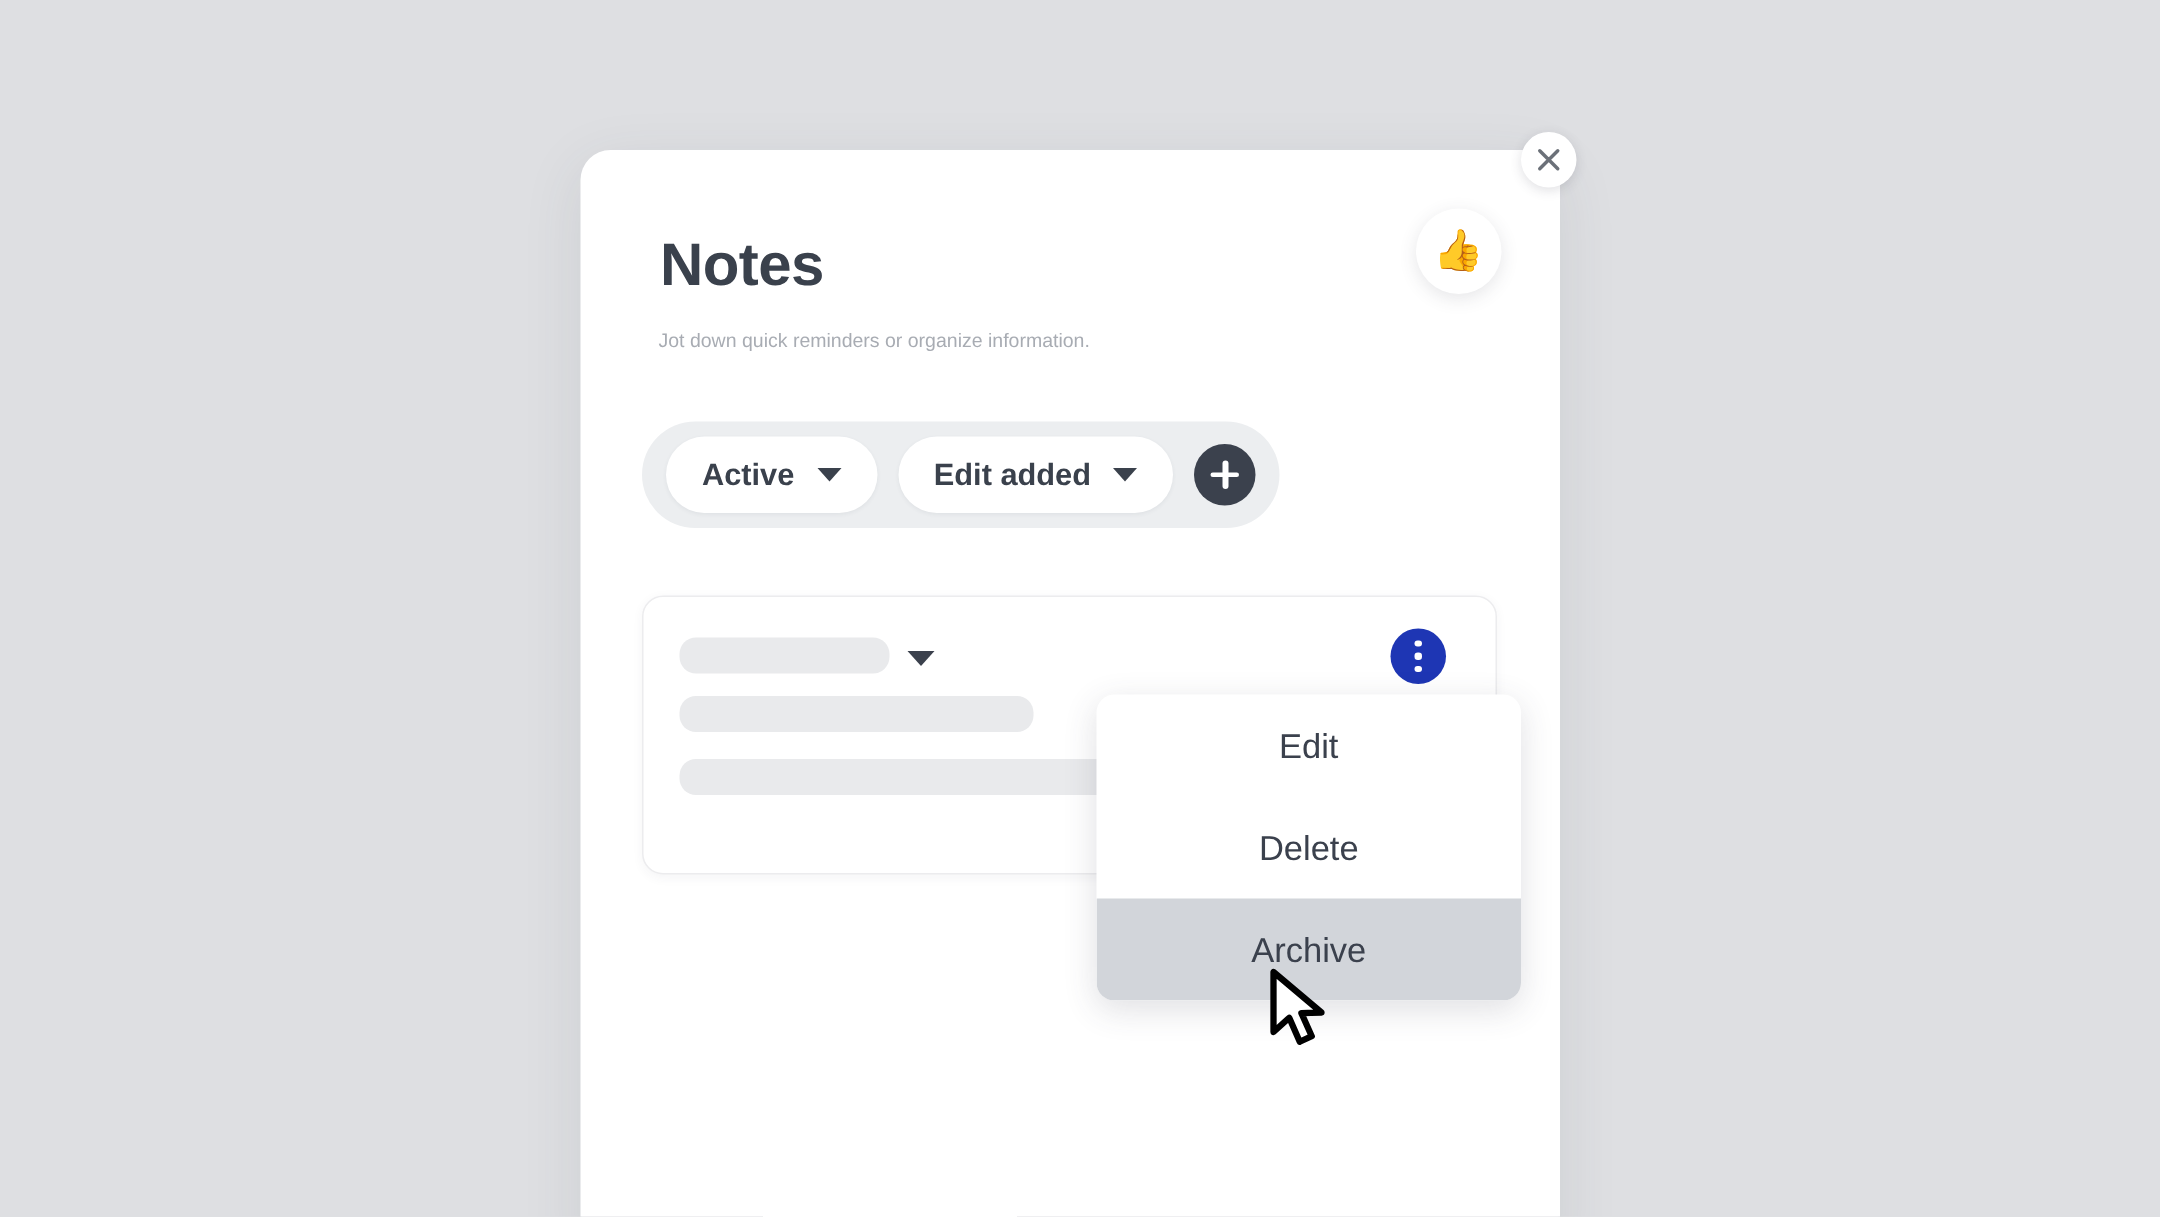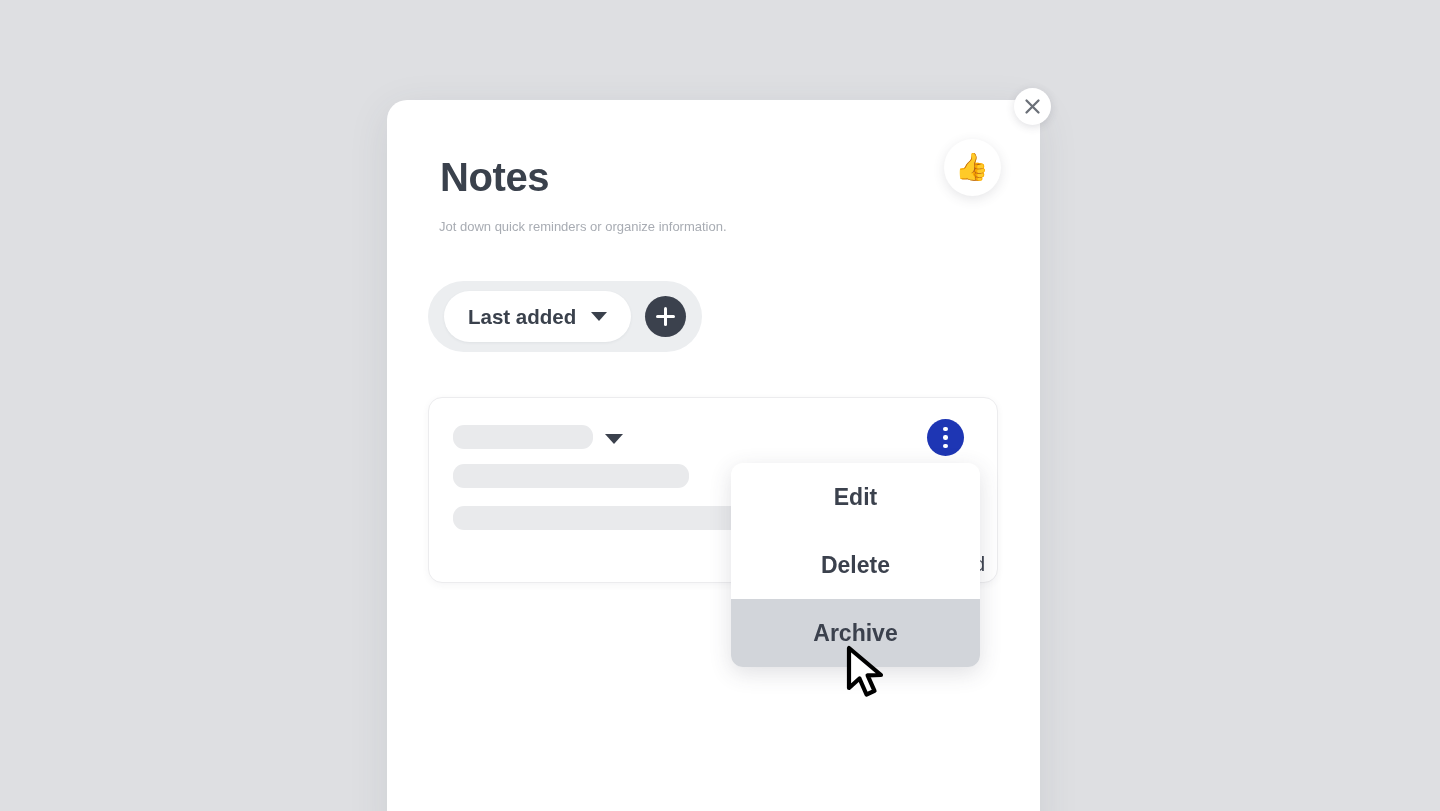--- a/index.html
+++ b/index.html
@@ -215,28 +215,27 @@
     width: 4.4px; height: 4.4px;
     border-radius: 50%;
     background: #ffffff;
   }
 
   
   .context-menu {
     position: absolute;
     left: 731px;
     top: 463px;
-    width: 249px;
+    width: 283px;
     background: #ffffff;
     border-radius: 12px;
     box-shadow: 0 6px 22px rgba(60,64,80,0.16);
     overflow: hidden;
     z-index: 50;
     padding: 0;
-    font-weight: bold;
   }
   .menu-item {
     height: 68px;
     display: flex;
     align-items: center;
     justify-content: center;
     font-size: 23px;
     color: #3b414d;
     cursor: pointer;
     background: transparent;
@@ -257,23 +256,27 @@
 <body>
 
 <div class="modal">
   <div class="modal-inner">
 
     <div class="page-title">Notes</div>
     <div class="page-subtitle">Jot down quick reminders or organize information.</div>
 
     <div class="controls">
 
-
       <div class="pill">
-        <span class="pill-label">Last added</span>
+        <span class="pill-label">Active</span>
+        <span class="caret"></span>
+      </div>
+
+      <div class="pill">
+        <span class="pill-label">Edit added</span>
         <span class="caret"></span>
       </div>
 
       <div class="add-btn"></div>
     </div>
 
     <div class="note-card">
       <div class="skel skel-1"></div>
       <div class="skel skel-2"></div>
       <div class="skel skel-3"></div>

